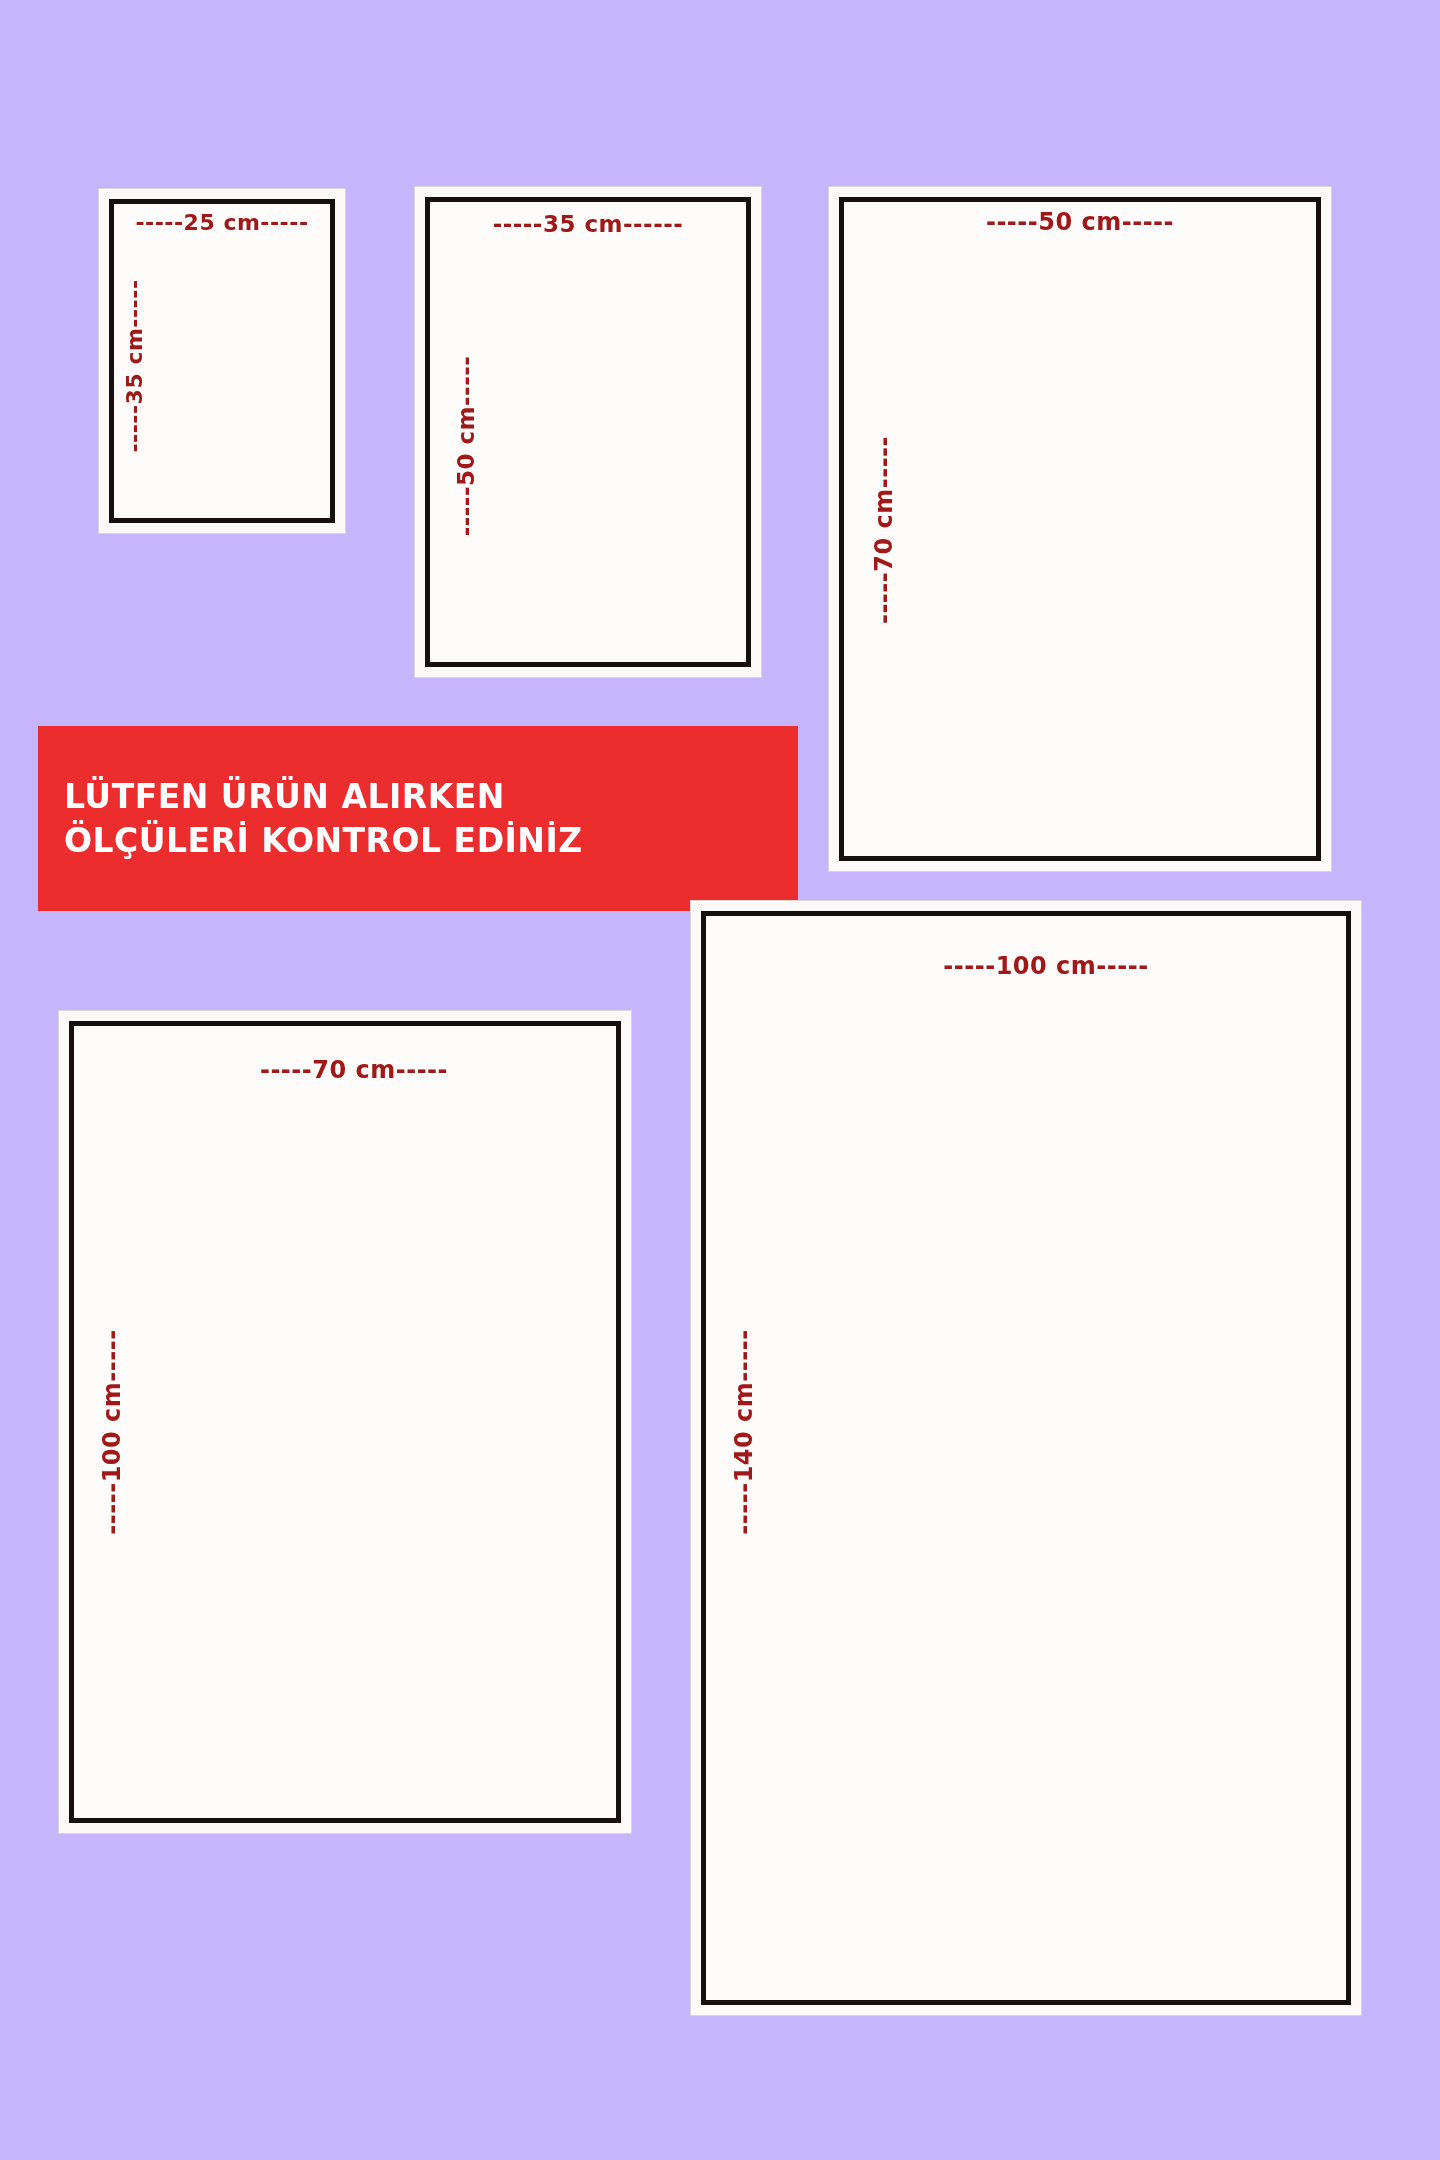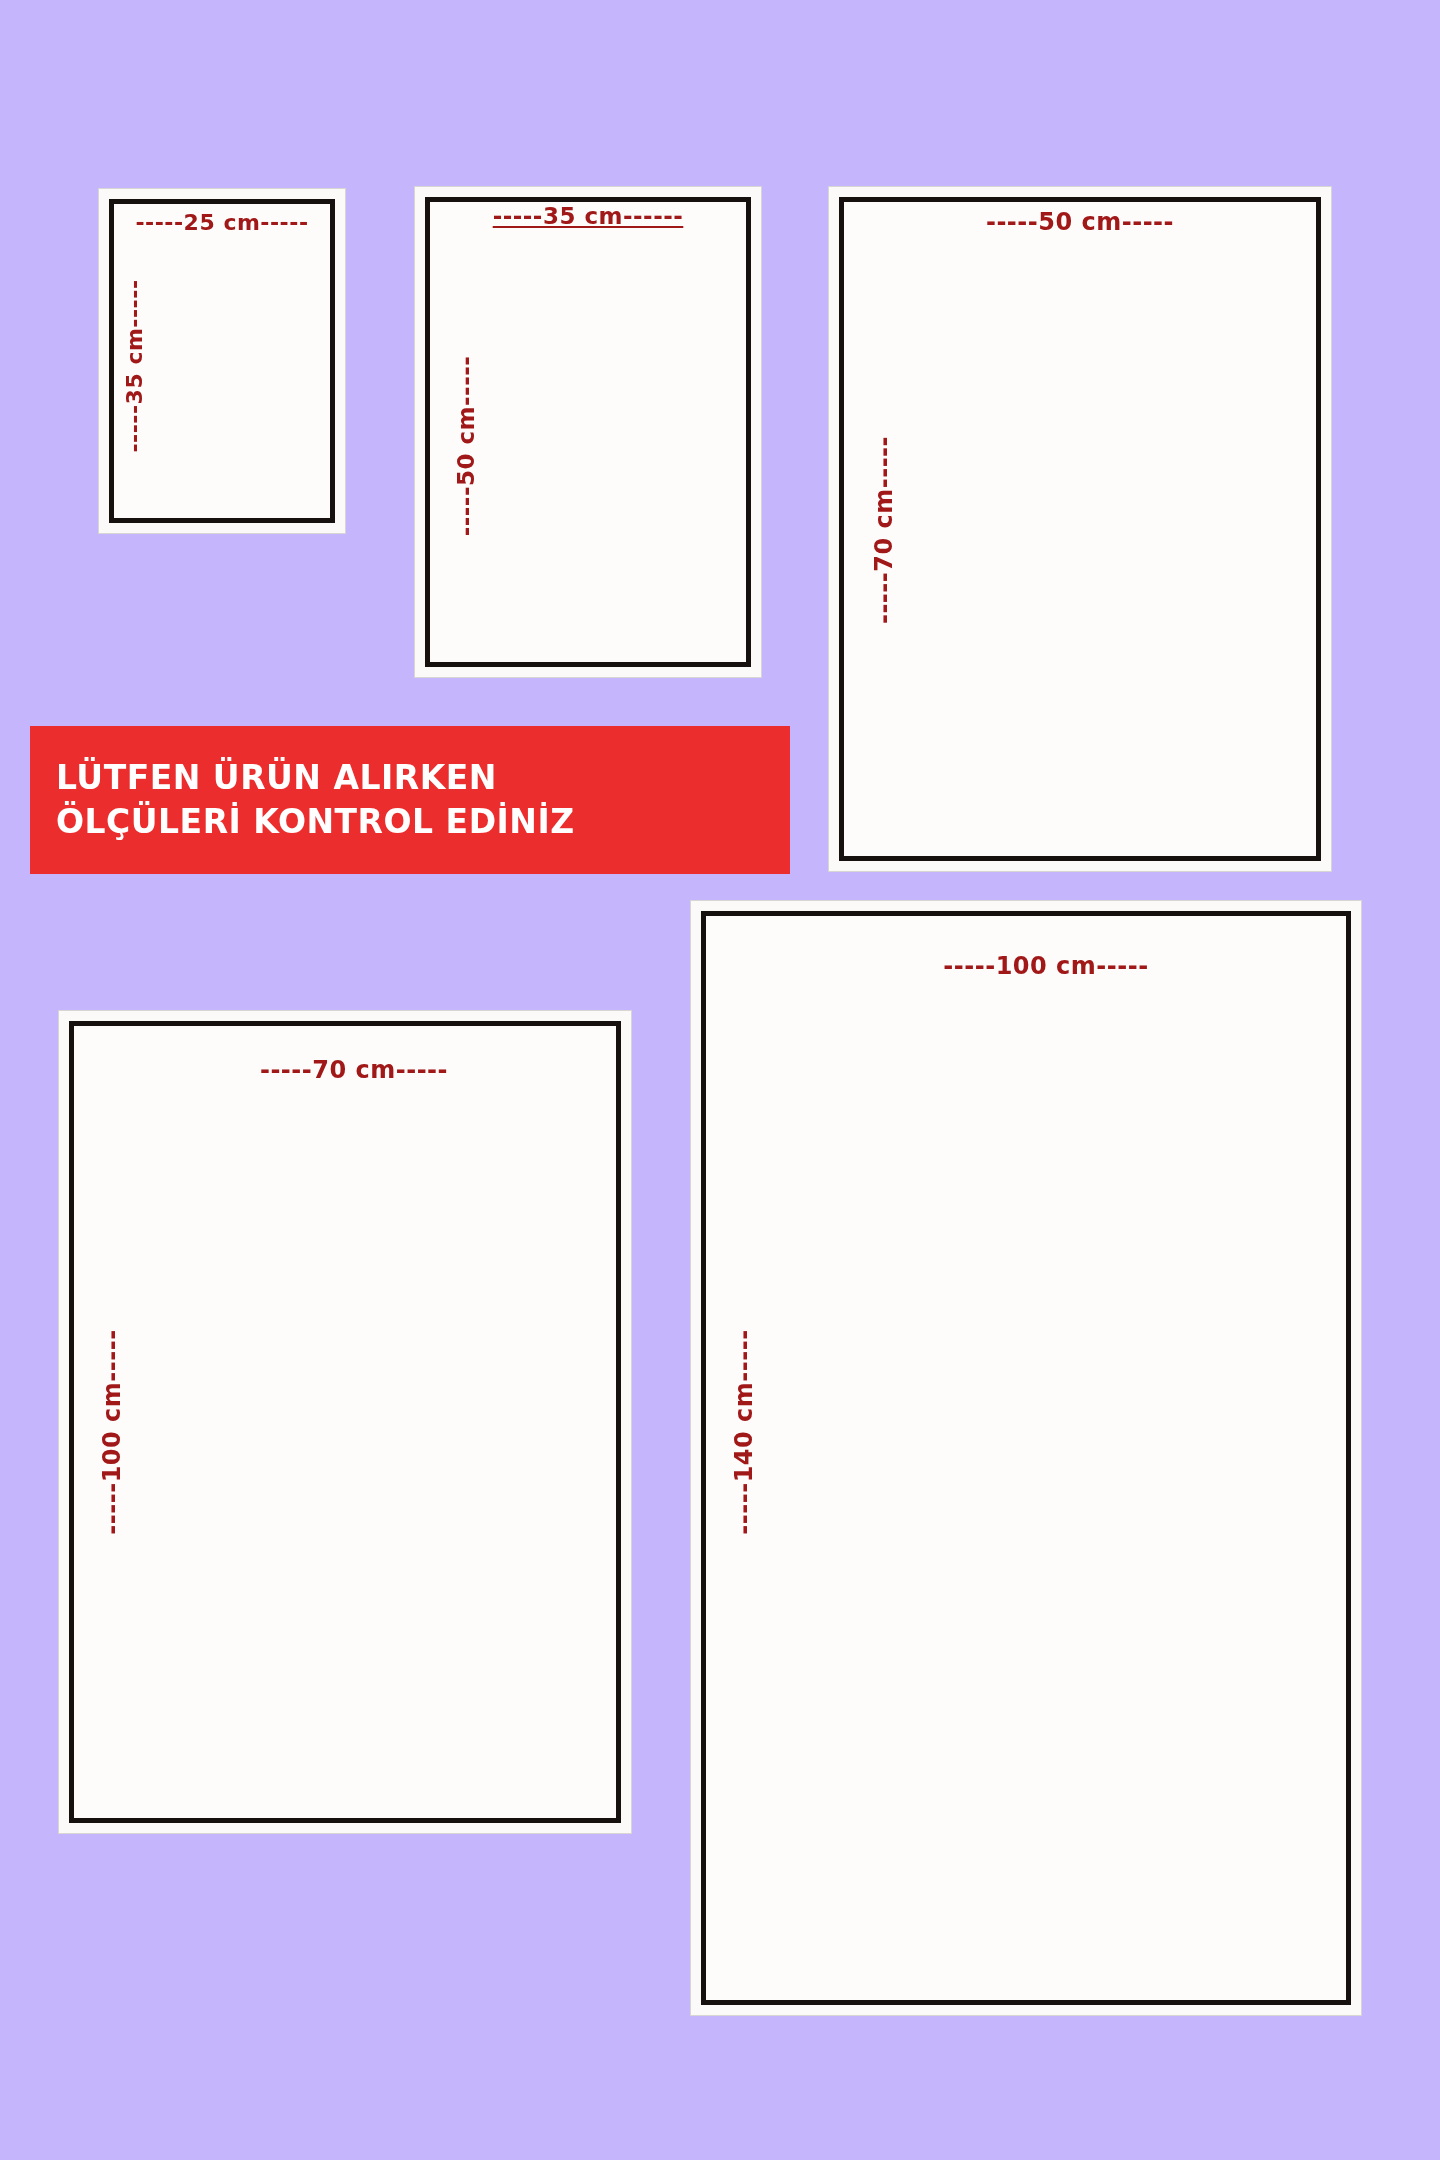--- a/index.html
+++ b/index.html
@@ -84,30 +84,30 @@
 
   <div class="frame" style="left:98px; top:188px; width:248px; height:346px;">
     <div class="inner"></div>
   </div>
   <div class="dim horiz" style="left:222px; top:222px; font-size:22px;">-----25 cm-----</div>
   <div class="dim vert" style="left:134px; top:366px; font-size:22px;">-----35 cm-----</div>
 
   <div class="frame" style="left:414px; top:186px; width:348px; height:492px;">
     <div class="inner"></div>
   </div>
-  <div class="dim horiz" style="left:588px; top:216px; font-size:23px;text-decoration:underline;">-----35 cm------</div>
+  <div class="dim horiz" style="left:588px; top:224px; font-size:23px;">-----35 cm------</div>
   <div class="dim vert" style="left:466px; top:446px; font-size:23px;">-----50 cm-----</div>
 
   <div class="frame" style="left:828px; top:186px; width:504px; height:686px;">
     <div class="inner"></div>
   </div>
   <div class="dim horiz" style="left:1080px; top:222px; font-size:24px;">-----50 cm-----</div>
   <div class="dim vert" style="left:884px; top:530px; font-size:24px;">-----70 cm-----</div>
 
-  <div id="warning-banner" style="left:30px; top:726px; width:760px; height:148px;">
+  <div id="warning-banner" style="left:38px; top:726px; width:760px; height:185px;">
     <div class="line">LÜTFEN ÜRÜN ALIRKEN</div>
     <div class="line">ÖLÇÜLERİ KONTROL EDİNİZ</div>
   </div>
 
   <div class="frame" style="left:58px; top:1010px; width:574px; height:824px;">
     <div class="inner"></div>
   </div>
   <div class="dim horiz" style="left:354px; top:1070px; font-size:24px;">-----70 cm-----</div>
   <div class="dim vert" style="left:112px; top:1432px; font-size:24px;">-----100 cm-----</div>
 

